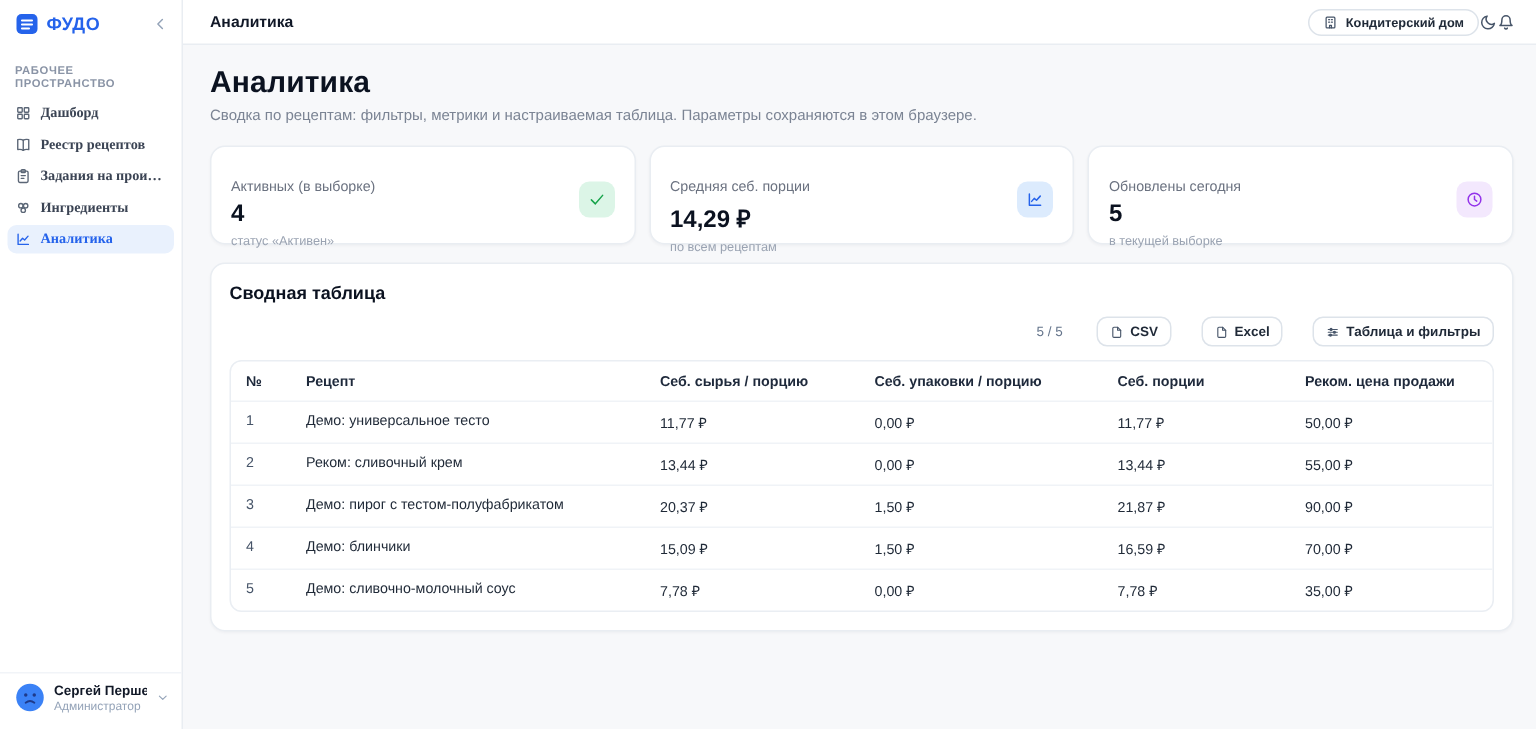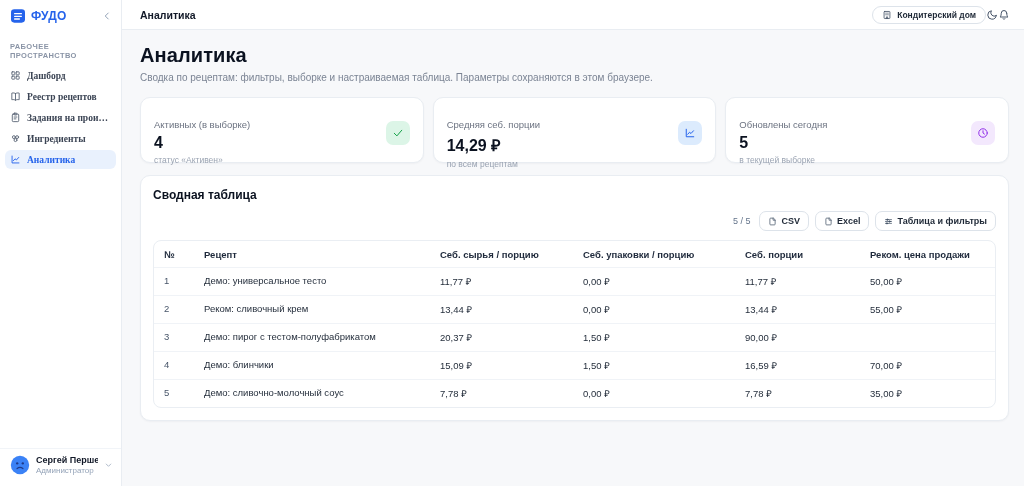--- a/index.html
+++ b/index.html
@@ -94,21 +94,21 @@
   }
   .search-wrap .s-icon {
     position:absolute; left:7px; top:5px; width:10px; height:10px; color:#94a3b8;
   }
   .search-input {
     width:100%; height:100%; border:1px solid #e2e8f0; border-radius:10px;
     padding:0 8px 0 22px; font-size:9.5px; color:#1f2937; outline:none;
     font-family:"Liberation Sans",sans-serif; background:#fff;
   }
   .search-input::placeholder { color:#9aa3b2; }
-  .toolbar-right { margin-left:auto; display:flex; align-items:center; gap:6px; }
+  .toolbar-right { margin-left:auto; display:flex; align-items:center; gap:20px; }
   .counter { font-size:9px; color:#64748b; margin-right:3px; }
   .tool-btn {
     display:flex; align-items:center; gap:4px; border:1px solid #dde3ea;
     border-radius:7px; background:#fff; cursor:pointer; height:20px;
     padding:0 8px; font-size:9px; font-weight:600; color:#1f2937;
     font-family:"Liberation Sans",sans-serif;
   }
   .tool-btn .b-icon { width:9px; height:9px; color:#475569; }
 
   .table-wrap { margin-top:9px; border:1px solid #eaeef3; border-radius:8px; overflow:hidden; }
@@ -240,21 +240,21 @@
           <svg viewBox="0 0 24 24" fill="none" stroke="currentColor" stroke-width="2" stroke-linecap="round" stroke-linejoin="round">
             <path d="M17.5 8.5a5.5 5.5 0 0 0-11 0c0 6-2.5 7.5-2.5 7.5h16s-2.5-1.5-2.5-7.5"></path>
             <path d="M10.2 19.5a2 2 0 0 0 3.6 0"></path>
           </svg>
         </span>
     </div>
   </header>
 
   <main class="main">
     <h1 class="page-title">Аналитика</h1>
-    <p class="page-subtitle">Сводка по рецептам: фильтры, выборке и настраиваемая таблица. Параметры сохраняются в этом браузере.</p>
+    <p class="page-subtitle">Сводка по рецептам: фильтры, метрики и настраиваемая таблица. Параметры сохраняются в этом браузере.</p>
 
     <div class="stats-row">
         <div class="stat-card">
           <div>
             <div class="stat-label">Активных (в выборке)</div>
             <div class="stat-value">4</div>
             <div class="stat-sub">статус «Активен»</div>
           </div>
           <div class="stat-icon" style="color: rgb(22, 163, 74); background: rgb(220, 245, 231);">
             <svg viewBox="0 0 24 24" fill="none" stroke="currentColor" stroke-width="2" stroke-linecap="round" stroke-linejoin="round">
@@ -353,20 +353,21 @@
               <div class="td">13,44 ₽</div>
               <div class="td">0,00 ₽</div>
               <div class="td">13,44 ₽</div>
               <div class="td">55,00 ₽</div>
             </div>
             <div class="tr tr-grid">
               <div class="td td-num">3</div>
               <div class="td">Демо: пирог с тестом-полуфабрикатом</div>
               <div class="td">20,37 ₽</div>
               <div class="td">1,50 ₽</div>
+              <div class="td">21,87 ₽</div>
               <div class="td">90,00 ₽</div>
             </div>
             <div class="tr tr-grid">
               <div class="td td-num">4</div>
               <div class="td">Демо: блинчики</div>
               <div class="td">15,09 ₽</div>
               <div class="td">1,50 ₽</div>
               <div class="td">16,59 ₽</div>
               <div class="td">70,00 ₽</div>
             </div>

